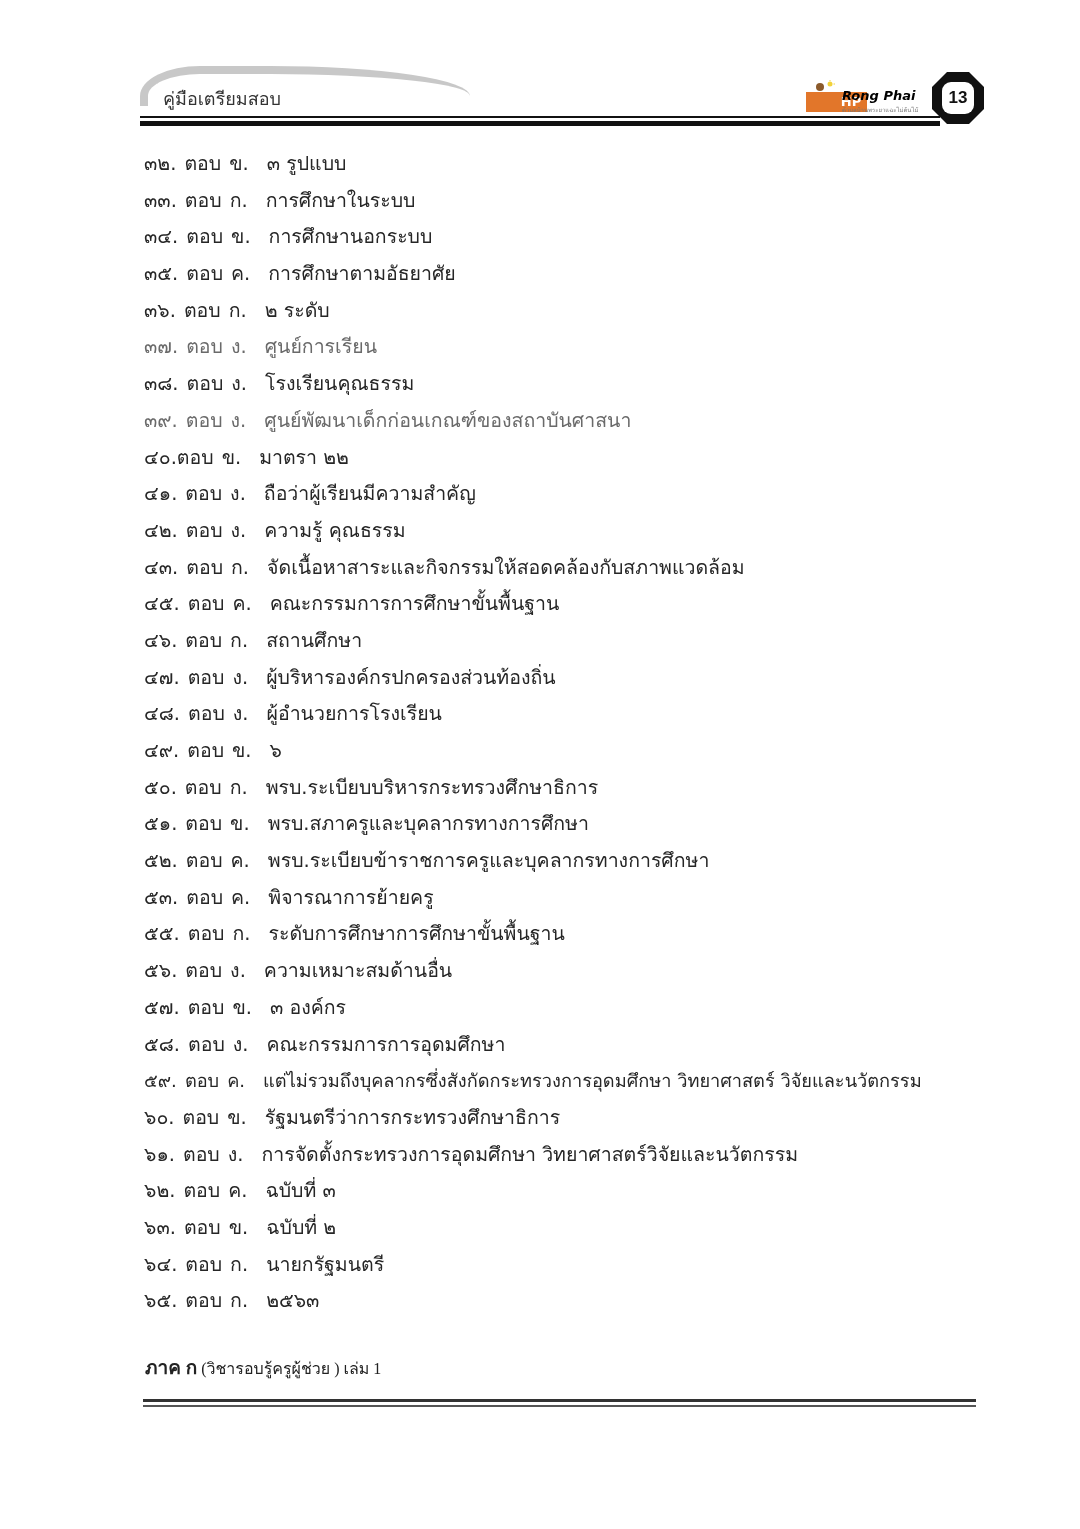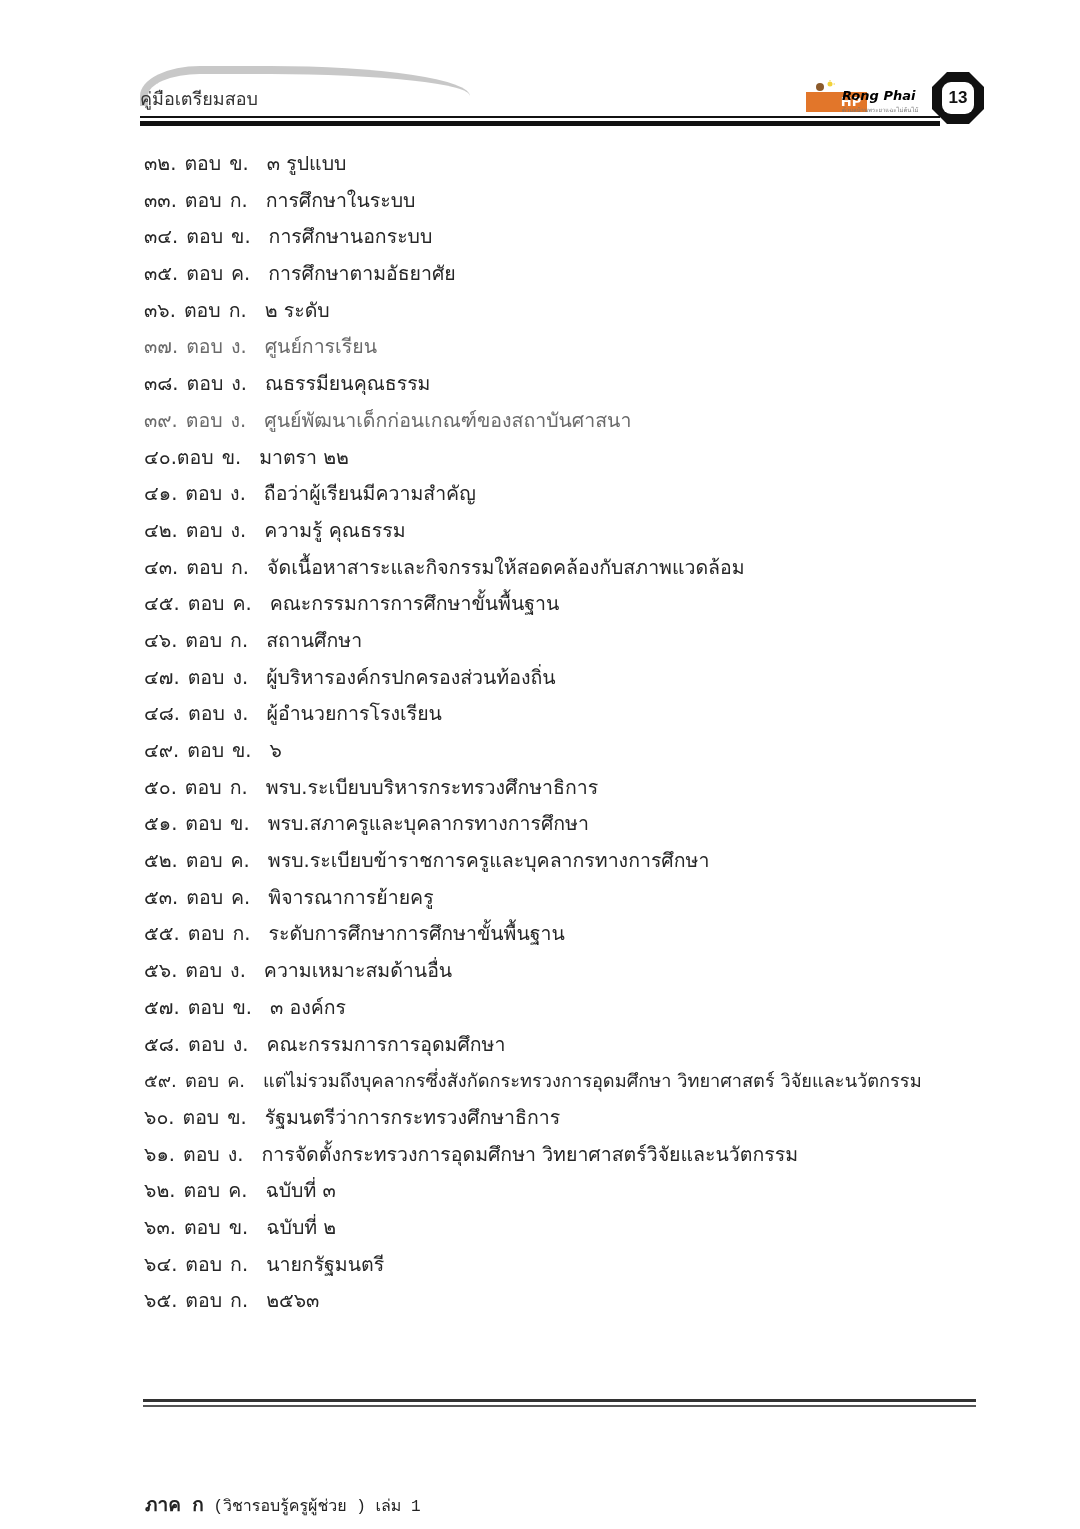--- a/index.html
+++ b/index.html
@@ -4,21 +4,21 @@
   <style>
     html, body { margin: 0; padding: 0; background: #ffffff; }
     body { width: 1080px; height: 1529px; position: relative; overflow: hidden;
            font-family: "DejaVu Sans", sans-serif; color: #222; }
     .page { position: absolute; left: 0; top: 0; width: 1080px; height: 1529px; background: #fff; }
 
     .header-arc { position: absolute; left: 140px; top: 66px; width: 330px; height: 40px;
                   border-top: 8px solid #c8c8c8; border-left: 8px solid #c8c8c8;
                   border-radius: 60px 200px 0 0 / 30px 30px 0 0; box-sizing: border-box;
                   border-right: none; border-bottom: none; }
-    .header-title { position: absolute; left: 140px; top: 84px; font-size: 18px; color: #333; }
+    .header-title { position: absolute; left: 148px; top: 84px; font-size: 18px; color: #333; padding-left: 15px; }
     .header-line-thin { position: absolute; left: 140px; top: 116px; width: 800px; height: 2px; background: #111; }
     .header-line-thick { position: absolute; left: 140px; top: 121px; width: 800px; height: 5px; background: #111; }
 
     .logo { position: absolute; left: 806px; top: 80px; width: 120px; height: 36px; }
     .logo-box { position: absolute; left: 0; top: 12px; width: 32px; height: 20px; background: #e2762a;
                 color: #fff; font-weight: bold; font-size: 13px; text-align: center; line-height: 20px;
                 font-family: "DejaVu Sans", sans-serif; padding-left: 29px; }
     .logo-name { position: absolute; left: 36px; top: 8px; font-size: 13px; font-style: italic;
                  font-weight: bold; color: #000000; font-family: "DejaVu Sans", sans-serif; text-align: right; }
     .logo-sub { position: absolute; left: 36px; top: 25px; font-size: 6px; color: #777; }
@@ -33,22 +33,22 @@
     .answer-row { height: 36.7px; line-height: 36.7px; font-size: 19.5px; white-space: nowrap;
                   color: #262626; font-family: "DejaVu Sans", sans-serif; }
     .answer-row.faded { color: #6a6a6a; }
     .answer-row .num { display: inline; }
     .answer-row .word { display: inline; margin-left: 8px; }
     .answer-row .choice { display: inline; margin-left: 8px; }
     .answer-row .text { display: inline; margin-left: 18px; }
 
     .footer-line-1 { position: absolute; left: 143px; top: 1399px; width: 833px; height: 3px; background: #333; }
     .footer-line-2 { position: absolute; left: 143px; top: 1405px; width: 833px; height: 2px; background: #555; }
-    .footer-text { position: absolute; left: 145px; top: 1489px; font-size: 16px; color: #222;
-                   font-family: Liberation Mono, monospace; }
+    .footer-text { position: absolute; left: 145px; top: 1352px; font-size: 16px; color: #222;
+                   font-family: Liberation Serif, serif; }
     .footer-text .bold { font-weight: bold; font-size: 19px; }
   </style>
 </head>
 <body>
 
 <div class="page">
 
   <div class="header-arc"></div>
   <div class="header-title">คู่มือเตรียมสอบ</div>
   <div class="header-line-thin"></div>
@@ -74,21 +74,21 @@
     <div class="page-num">13</div>
   </div>
 
   <div class="answers">
     <div class="answer-row"><span class="num">๓๒.</span><span class="word">ตอบ</span><span class="choice">ข.</span><span class="text">๓ รูปแบบ</span></div>
     <div class="answer-row"><span class="num">๓๓.</span><span class="word">ตอบ</span><span class="choice">ก.</span><span class="text">การศึกษาในระบบ</span></div>
     <div class="answer-row"><span class="num">๓๔.</span><span class="word">ตอบ</span><span class="choice">ข.</span><span class="text">การศึกษานอกระบบ</span></div>
     <div class="answer-row"><span class="num">๓๕.</span><span class="word">ตอบ</span><span class="choice">ค.</span><span class="text">การศึกษาตามอัธยาศัย</span></div>
     <div class="answer-row"><span class="num">๓๖.</span><span class="word">ตอบ</span><span class="choice">ก.</span><span class="text">๒ ระดับ</span></div>
     <div class="answer-row faded"><span class="num">๓๗.</span><span class="word">ตอบ</span><span class="choice">ง.</span><span class="text">ศูนย์การเรียน</span></div>
-    <div class="answer-row"><span class="num">๓๘.</span><span class="word">ตอบ</span><span class="choice">ง.</span><span class="text">ณธรรมียนคุณธรรม</span></div>
+    <div class="answer-row"><span class="num">๓๘.</span><span class="word">ตอบ</span><span class="choice">ง.</span><span class="text">โรงเรียนคุณธรรม</span></div>
     <div class="answer-row faded"><span class="num">๓๙.</span><span class="word">ตอบ</span><span class="choice">ง.</span><span class="text">ศูนย์พัฒนาเด็กก่อนเกณฑ์ของสถาบันศาสนา</span></div>
     <div class="answer-row"><span class="num">๔๐.</span><span class="word" style="margin-left:0">ตอบ</span><span class="choice">ข.</span><span class="text">มาตรา ๒๒</span></div>
     <div class="answer-row"><span class="num">๔๑.</span><span class="word">ตอบ</span><span class="choice">ง.</span><span class="text">ถือว่าผู้เรียนมีความสำคัญ</span></div>
     <div class="answer-row"><span class="num">๔๒.</span><span class="word">ตอบ</span><span class="choice">ง.</span><span class="text">ความรู้ คุณธรรม</span></div>
     <div class="answer-row"><span class="num">๔๓.</span><span class="word">ตอบ</span><span class="choice">ก.</span><span class="text">จัดเนื้อหาสาระและกิจกรรมให้สอดคล้องกับสภาพแวดล้อม</span></div>
     <div class="answer-row"><span class="num">๔๕.</span><span class="word">ตอบ</span><span class="choice">ค.</span><span class="text">คณะกรรมการการศึกษาขั้นพื้นฐาน</span></div>
     <div class="answer-row"><span class="num">๔๖.</span><span class="word">ตอบ</span><span class="choice">ก.</span><span class="text">สถานศึกษา</span></div>
     <div class="answer-row"><span class="num">๔๗.</span><span class="word">ตอบ</span><span class="choice">ง.</span><span class="text">ผู้บริหารองค์กรปกครองส่วนท้องถิ่น</span></div>
     <div class="answer-row"><span class="num">๔๘.</span><span class="word">ตอบ</span><span class="choice">ง.</span><span class="text">ผู้อำนวยการโรงเรียน</span></div>
     <div class="answer-row"><span class="num">๔๙.</span><span class="word">ตอบ</span><span class="choice">ข.</span><span class="text">๖</span></div>

